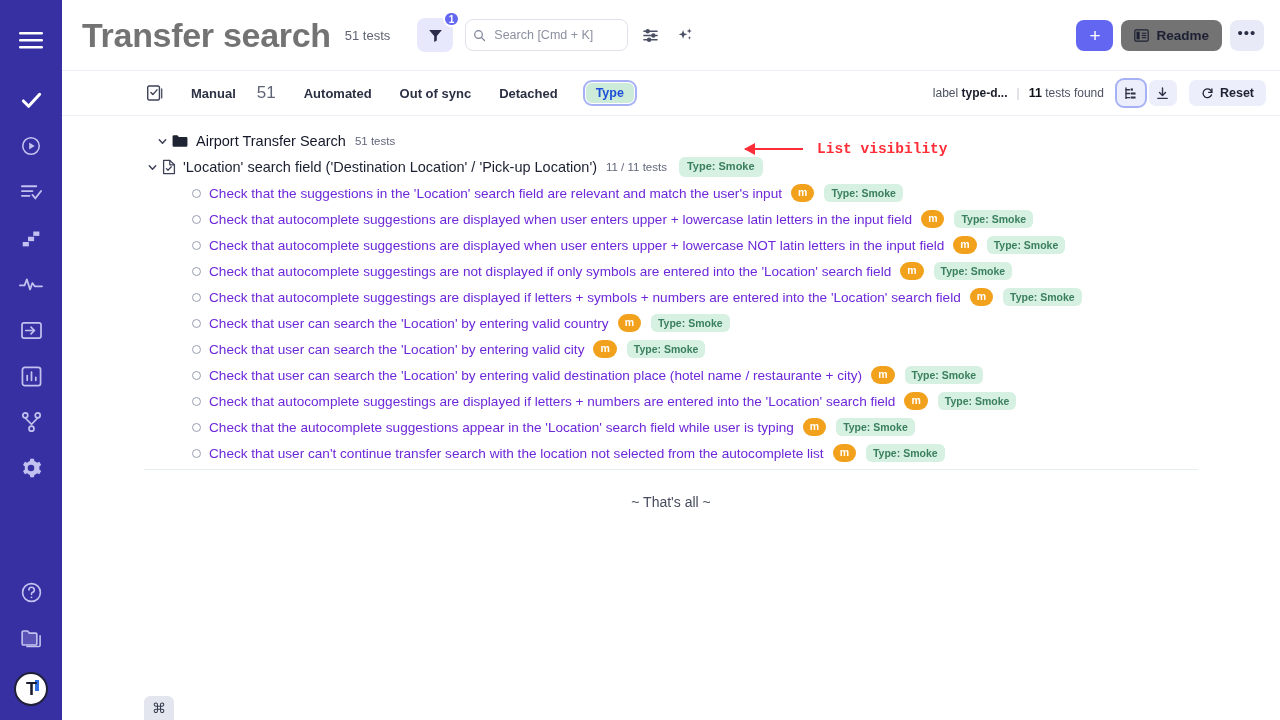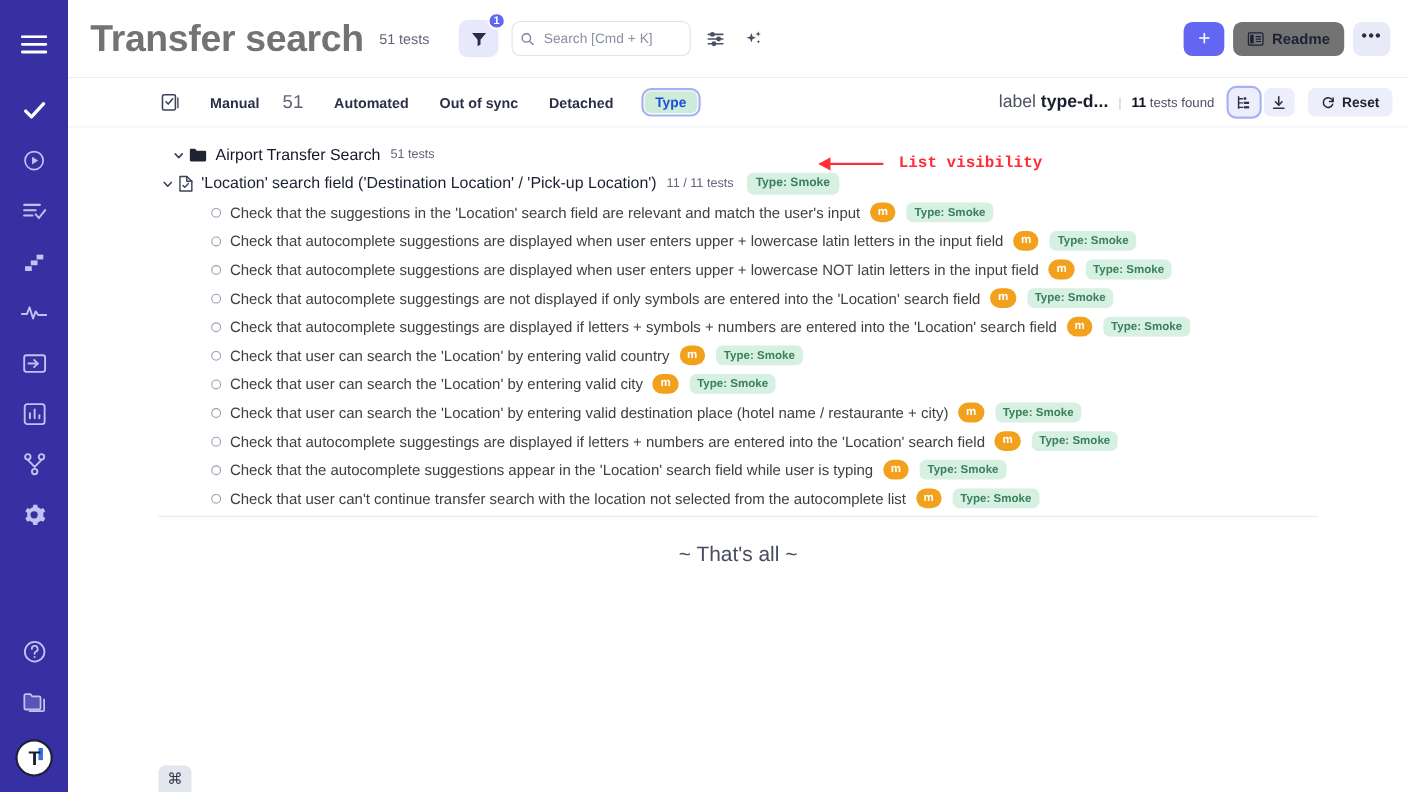--- a/index.html
+++ b/index.html
@@ -114,21 +114,21 @@
     padding: 5px 14px; cursor: pointer; white-space: nowrap;
   }
   .tab .sub { font-weight: normal; font-size: 17px; color: #5f6475; margin-left: 21px; }
   .tab-type {
     font-size: 12.5px; font-weight: bold; color: #1d4ed8;
     background: #cdebd9; border-radius: 6px; padding: 3px 10px;
     margin-left: 14px; cursor: pointer;
     outline: 2px solid #a6b1f5; outline-offset: 1px;
   }
   .tb-right { margin-left: auto; display: flex; align-items: center; gap: 0; }
-  .label-chip { font-size: 16px; color: #4d5263; white-space: nowrap; padding-left: 40px; }
+  .label-chip { font-size: 12px; color: #4d5263; white-space: nowrap; padding-left: 40px; }
   .label-chip b { color: #1a1d2b; }
   .divider-v { color: #c7cad4; margin: 0 9px; font-size: 12px; }
   .found { font-size: 12px; color: #4d5263; white-space: nowrap; margin-right: 9px; }
   .found b { color: #10121a; font-size: 12.5px; }
   .tb-btn {
     width: 28px; height: 26px; border-radius: 7px; background: #eceefb;
     display: flex; align-items: center; justify-content: center;
     cursor: pointer; color: #2e3347; margin-left: 4px;
   }
   .tb-btn.ring { outline: 2px solid #a6b1f5; outline-offset: 0px; background:#eceefb; }
@@ -151,38 +151,38 @@
   .chev { width: 16px; display:flex; align-items:center; justify-content:center; color:#3c4158; cursor:pointer;}
   .folder-icon { margin: 0 8px 0 2px; display:flex; align-items:center; color:#1f2433;}
   .doc-icon { margin: 0 7px 0 2px; display:flex; align-items:center; color:#3c4158;}
   .row-title { font-size: 14.5px; color: #1b2030; }
   .row.group .row-title { font-size: 14.5px; color:#141828; }
   .row-meta { font-size: 11.5px; color: #62677a; margin-left: 9px; }
   .case-dot {
     width: 9px; height: 9px; border-radius: 50%;
     border: 1.4px solid #9aa0b2; margin-right: 8px; flex: 0 0 9px;
   }
-  .case-title { font-size: 13.6px; color: #404040; text-align: center; }
+  .case-title { font-size: 13.6px; color: #6d28d9; text-align: center; }
   .badge-m {
     margin-left: 9px; background: #f2a11c; color: #ffffff;
     font-size: 10.5px; font-weight: bold; border-radius: 9px;
     padding: 2px 7px; line-height: 1.25; font-family: "Liberation Sans", sans-serif;
   }
   .badge-type {
     margin-left: 10px; background: #d6f0e1; color: #3a7f5e;
     font-size: 10.5px; font-weight: bold; border-radius: 6px;
     padding: 3px 7px; line-height: 1.2;
   }
   .badge-type.big { font-size: 11px; padding: 3px 8px; margin-left: 12px; }
   .suite-underline {
     margin: 3px 82px 0 82px; height:1px; background:#e3f0e8;
   }
 
   .footer-note { text-align: center; margin-top: 24px; }
-  .footer-note .ta { font-size: 19px; color: #474c5e; }
+  .footer-note .ta { font-size: 14px; color: #474c5e; }
   .footer-note .pg { font-size: 12px; color: #5f6475; margin-top: 5px; }
   .footer-note .pg b { color:#14182a; }
 
   
   .anno { position: absolute; display: flex; align-items: center; gap: 0; pointer-events: none; }
   .anno .arrow { position: relative; width: 58px; height: 2px; background: #ff2d37; }
   .anno .arrow::before {
     content:""; position:absolute; left:-1px; top:-5px;
     border-top: 6px solid transparent; border-bottom: 6px solid transparent;
     border-right: 11px solid #ff2d37;

